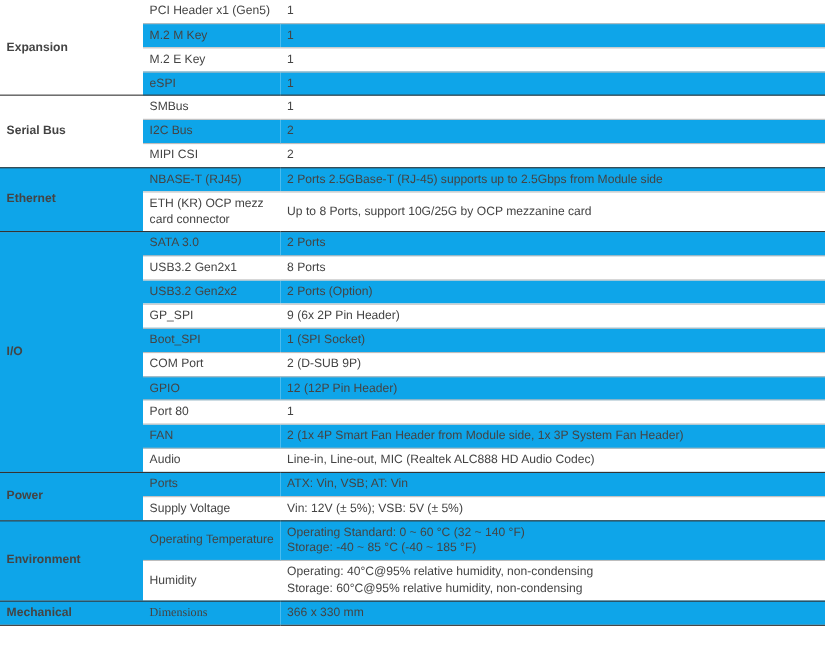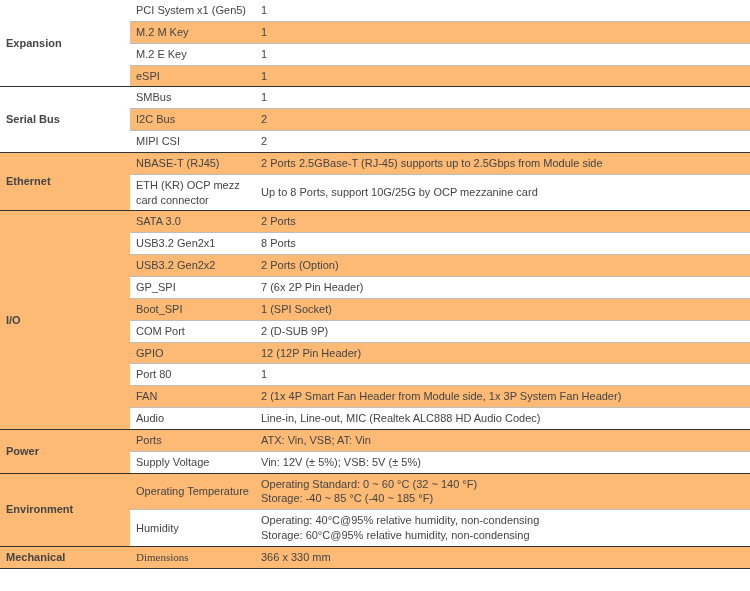--- a/index.html
+++ b/index.html
@@ -2,21 +2,21 @@
 <html><head>
 <meta charset="utf-8">
 <style>
   html,body{margin:0;padding:0;background:#fff;color:#4a4a4a;font-family:Arial,Helvetica,sans-serif;font-size:11px;line-height:1.35}
   .page{width:750px;margin:0 auto;position:relative}
   table.spec{width:100%;border-collapse:collapse;table-layout:fixed}
   table.spec col.c0{width:130px}
   table.spec col.c1{width:125px}
   table.spec col.c2{width:auto}
   table.spec td{padding:3px 6px;vertical-align:middle}
-  .odd{background:#fdba74}
+  .odd{background:#0ea5e9}
   .even{background:#fff}
   td.cat{font-weight:700;color:#444}
   td.sub{color:#444}
   td.val{color:#444}
   .hr-dark{border-top:1.5px solid #333}
   .hr-light{border-top:1px solid #bdbdbd}
   .footer-gap{height:70px}
 </style>
 </head>
 <body>
@@ -24,21 +24,21 @@
 
 <table class="spec">
   <colgroup>
         <col class="c0">
         <col class="c1">
         <col class="c2">
       </colgroup>
   <tbody id="tbody">
         <tr>
           <td class="cat even" rowspan="4">Expansion</td>
-          <td class="sub even">PCI System x1 (Gen5)</td>
+          <td class="sub even">PCI Header x1 (Gen5)</td>
           <td class="val even">1</td>
         </tr>
         <tr>
           <td class="sub odd hr-light">M.2 M Key</td>
           <td class="val odd hr-light">1</td>
         </tr>
         <tr>
           <td class="sub even hr-light">M.2 E Key</td>
           <td class="val even hr-light">1</td>
         </tr>
@@ -76,21 +76,21 @@
         <tr>
           <td class="sub even hr-light">USB3.2 Gen2x1</td>
           <td class="val even hr-light">8 Ports</td>
         </tr>
         <tr>
           <td class="sub odd hr-light">USB3.2 Gen2x2</td>
           <td class="val odd hr-light">2 Ports (Option)</td>
         </tr>
         <tr>
           <td class="sub even hr-light">GP_SPI</td>
-          <td class="val even hr-light">7 (6x 2P Pin Header)</td>
+          <td class="val even hr-light">9 (6x 2P Pin Header)</td>
         </tr>
         <tr>
           <td class="sub odd hr-light">Boot_SPI</td>
           <td class="val odd hr-light">1 (SPI Socket)</td>
         </tr>
         <tr>
           <td class="sub even hr-light">COM Port</td>
           <td class="val even hr-light">2 (D-SUB 9P)</td>
         </tr>
         <tr>

